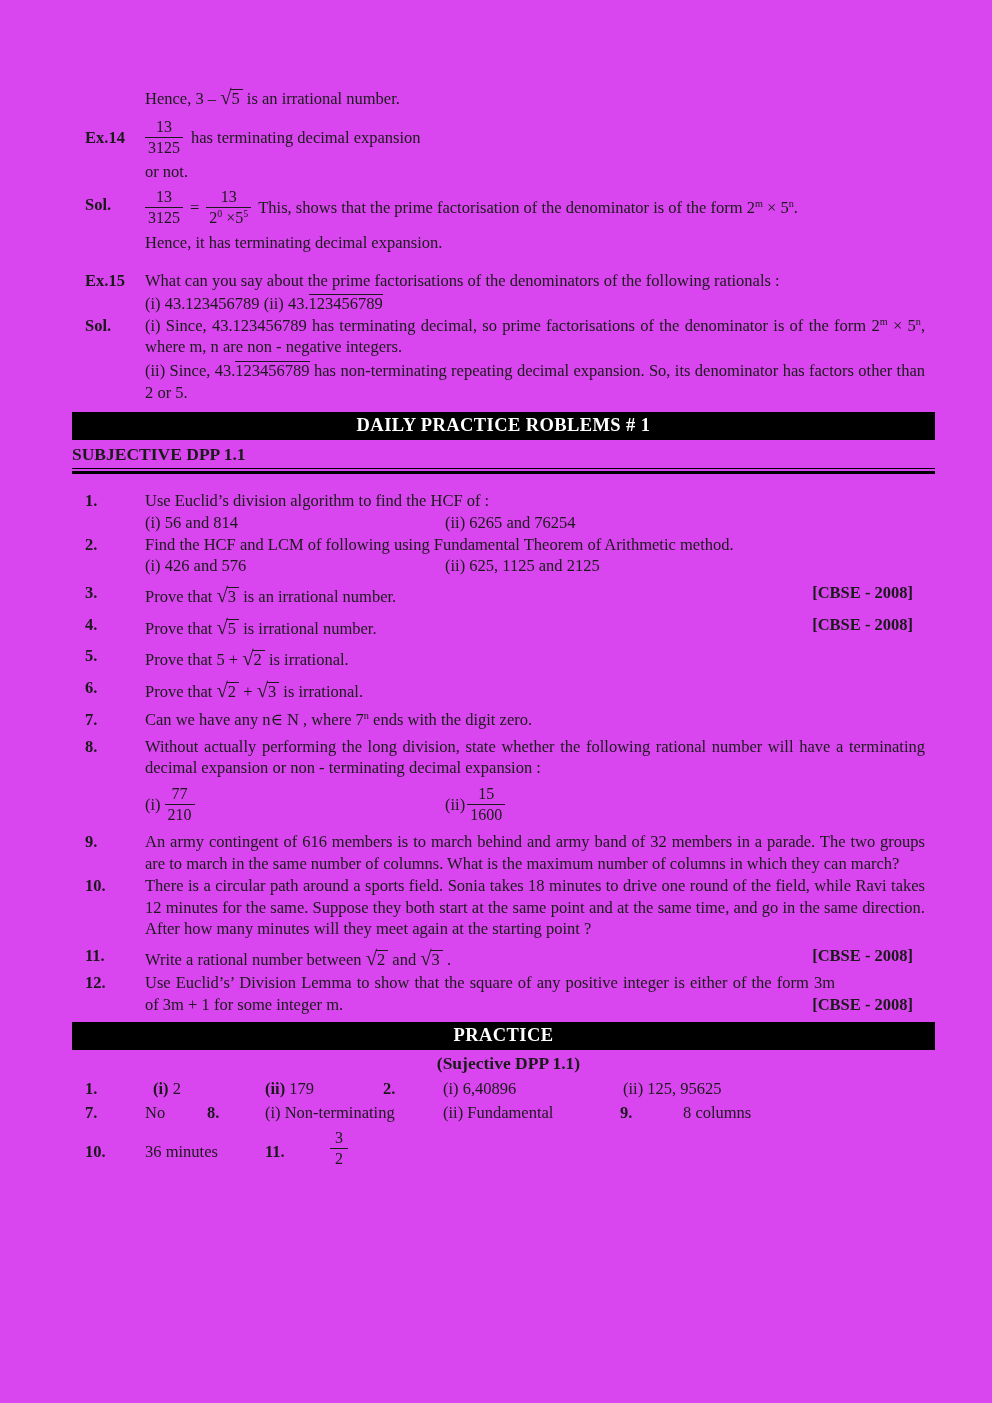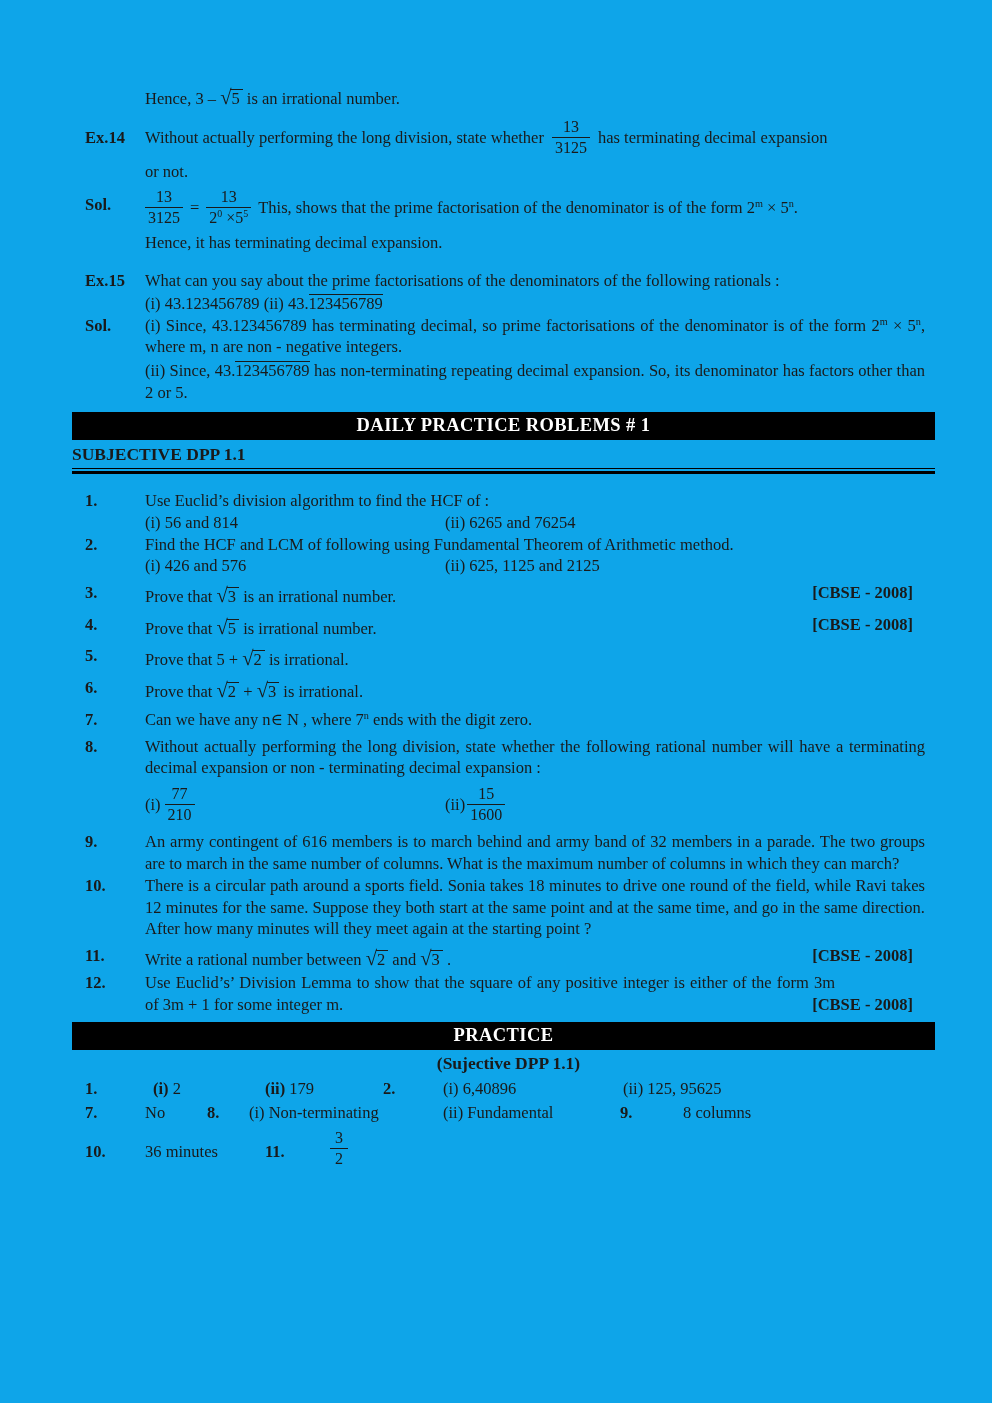--- a/index.html
+++ b/index.html
@@ -1,16 +1,16 @@
 <!DOCTYPE html>
 <html><head>
 <meta charset="utf-8">
 <style>
   html,body{margin:0;padding:0;background:#e8e8e8;}
-  .page{position:relative;width:992px;height:1403px;background:#0ea5e9;margin:0 auto;
+  .page{position:relative;width:992px;height:1403px;background:#d946ef;margin:0 auto;
         font-family:"Liberation Serif","DejaVu Serif",serif;color:#1a1a1a;
         font-size:16.5px;line-height:1.3;}
   .content{position:absolute;left:85px;top:84px;width:847px;}
   p{margin:0;}
   .b{font-weight:bold;}
   .indent{margin-left:60px;}
   .row{display:grid;grid-template-columns:60px 1fr;}
   .lbl{font-weight:bold;}
   .qtext{position:relative;width:780px;}
   .just{text-align:justify;text-align-last:left;}
@@ -44,38 +44,37 @@
   .tagb{position:absolute;right:12px;bottom:0;font-weight:bold;}
   .fracline{display:flex;align-items:center;height:46px;margin-top:3px;}
   .fracline .fi{display:flex;align-items:center;column-gap:4px;width:300px;}
   .fracline .fii{display:flex;align-items:center;column-gap:2px;}
   
   .ans-sub{text-align:center;font-weight:bold;font-size:17.5px;margin-top:2px;}
   .ansrow{position:relative;height:23px;margin-top:1px;}
   .ansrow3{position:relative;height:48px;margin-top:4px;}
   .ac{position:absolute;top:0;white-space:nowrap;}
   .r1n1{left:0;}.r1c1{left:68px;}.r1c2{left:180px;}.r1n2{left:298px;}.r1c3{left:358px;}.r1c4{left:538px;}
-  .r2n1{left:0;}.r2c1{left:60px;}.r2n2{left:122px;}.r2c2{left:164px;}.r2c3{left:358px;}.r2n3{left:535px;}.r2c4{left:598px;text-align:right;}
+  .r2n1{left:0;}.r2c1{left:60px;}.r2n2{left:122px;}.r2c2{left:180px;}.r2c3{left:358px;}.r2n3{left:535px;}.r2c4{left:598px;text-align:right;}
   .r3n1{left:0;}.r3c1{left:60px;}.r3n2{left:180px;}.r3f{left:245px;top:0;}
 </style>
 </head>
 <body>
 
 <div class="page">
   <div class="content">
 
     <p class="indent"><span>Hence, 3 –</span>
       <span class="sqrt"><span class="sg">√</span><span class="rad">5</span></span>
       <span>is an irrational number.</span></p>
 
     <div class="row" style="margin-top:4px;">
       <div class="lbl padlbl">Ex.14</div>
       <div>
         <div class="mline">
-          <span>Without actually performing the long division, state whether</span>
           <span class="frac">
               <span class="fn">13</span>
               <span class="fd">3125</span>
             </span>
           <span>has terminating decimal expansion</span>
         </div>
         <p>or not.</p>
       </div>
     </div>
 

